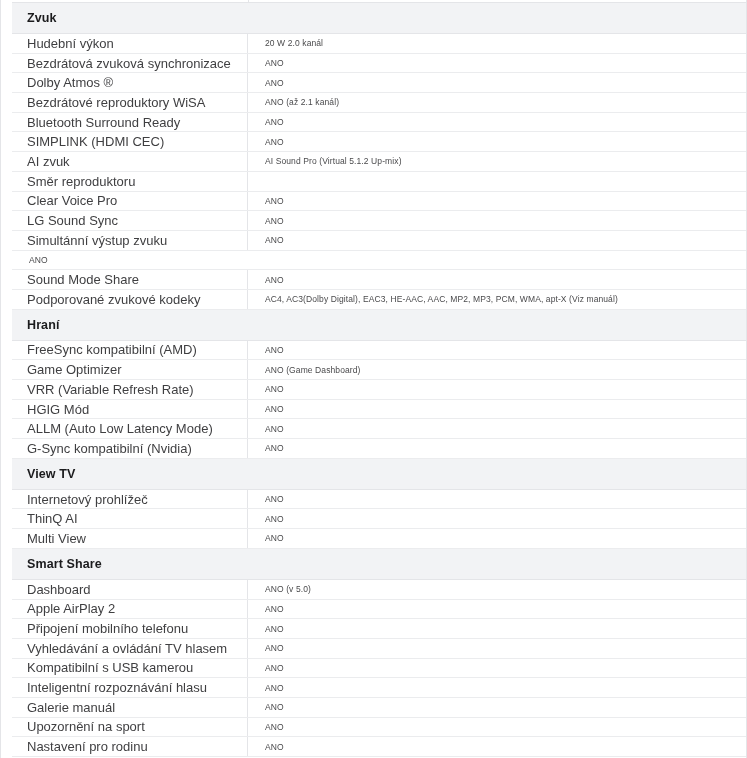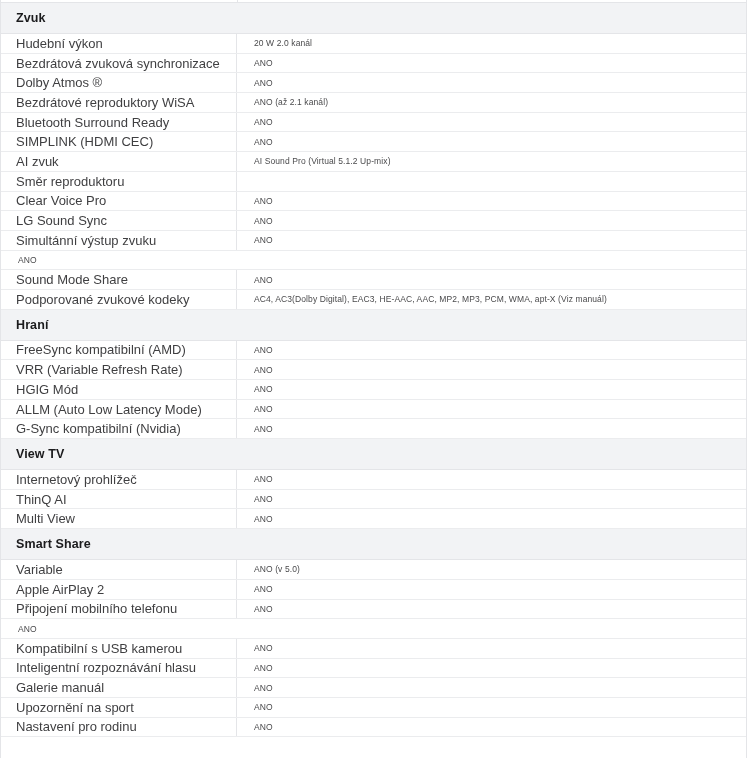--- a/index.html
+++ b/index.html
@@ -15,20 +15,21 @@
   html,body{
     width:747px;height:758px;overflow:hidden;
     background:var(--page-bg);
     font-family:"Liberation Sans",sans-serif;
   }
   .spec-table{
     width:747px;height:758px;
     border-left:1px solid var(--border);
     border-right:1px solid var(--border);
     background:#fff;
+    padding-left:11px;
   }
   
   .top-strip{
     height:3px;
     border-bottom:1px solid var(--border);
     position:relative;
     background:#fff;
   }
   .top-strip .col-divider{
     position:absolute;left:236px;top:0;width:1px;height:100%;
@@ -154,20 +155,24 @@
   <section>
     <div class="section-header">
       <span class="section-title">Hraní</span>
     </div>
     <div>
   <div class="spec-row">
     <div class="spec-label">FreeSync kompatibilní (AMD)</div>
     <div class="spec-value">ANO</div>
   </div>
 
+  <div class="spec-row">
+    <div class="spec-label">Game Optimizer</div>
+    <div class="spec-value">ANO (Game Dashboard)</div>
+  </div>
 
   <div class="spec-row">
     <div class="spec-label">VRR (Variable Refresh Rate)</div>
     <div class="spec-value">ANO</div>
   </div>
 
   <div class="spec-row">
     <div class="spec-label">HGIG Mód</div>
     <div class="spec-value">ANO</div>
   </div>
@@ -205,35 +210,36 @@
   </div>
 </div>
   </section>
 
   <section>
     <div class="section-header">
       <span class="section-title">Smart Share</span>
     </div>
     <div>
   <div class="spec-row">
-    <div class="spec-label">Variable</div>
+    <div class="spec-label">Dashboard</div>
     <div class="spec-value">ANO (v 5.0)</div>
   </div>
 
   <div class="spec-row">
     <div class="spec-label">Apple AirPlay 2</div>
     <div class="spec-value">ANO</div>
   </div>
 
   <div class="spec-row">
     <div class="spec-label">Připojení mobilního telefonu</div>
     <div class="spec-value">ANO</div>
   </div>
 
   <div class="spec-row">
+    <div class="spec-label">Vyhledávání a ovládání TV hlasem</div>
     <div class="spec-value">ANO</div>
   </div>
 
   <div class="spec-row">
     <div class="spec-label">Kompatibilní s USB kamerou</div>
     <div class="spec-value">ANO</div>
   </div>
 
   <div class="spec-row">
     <div class="spec-label">Inteligentní rozpoznávání hlasu</div>

